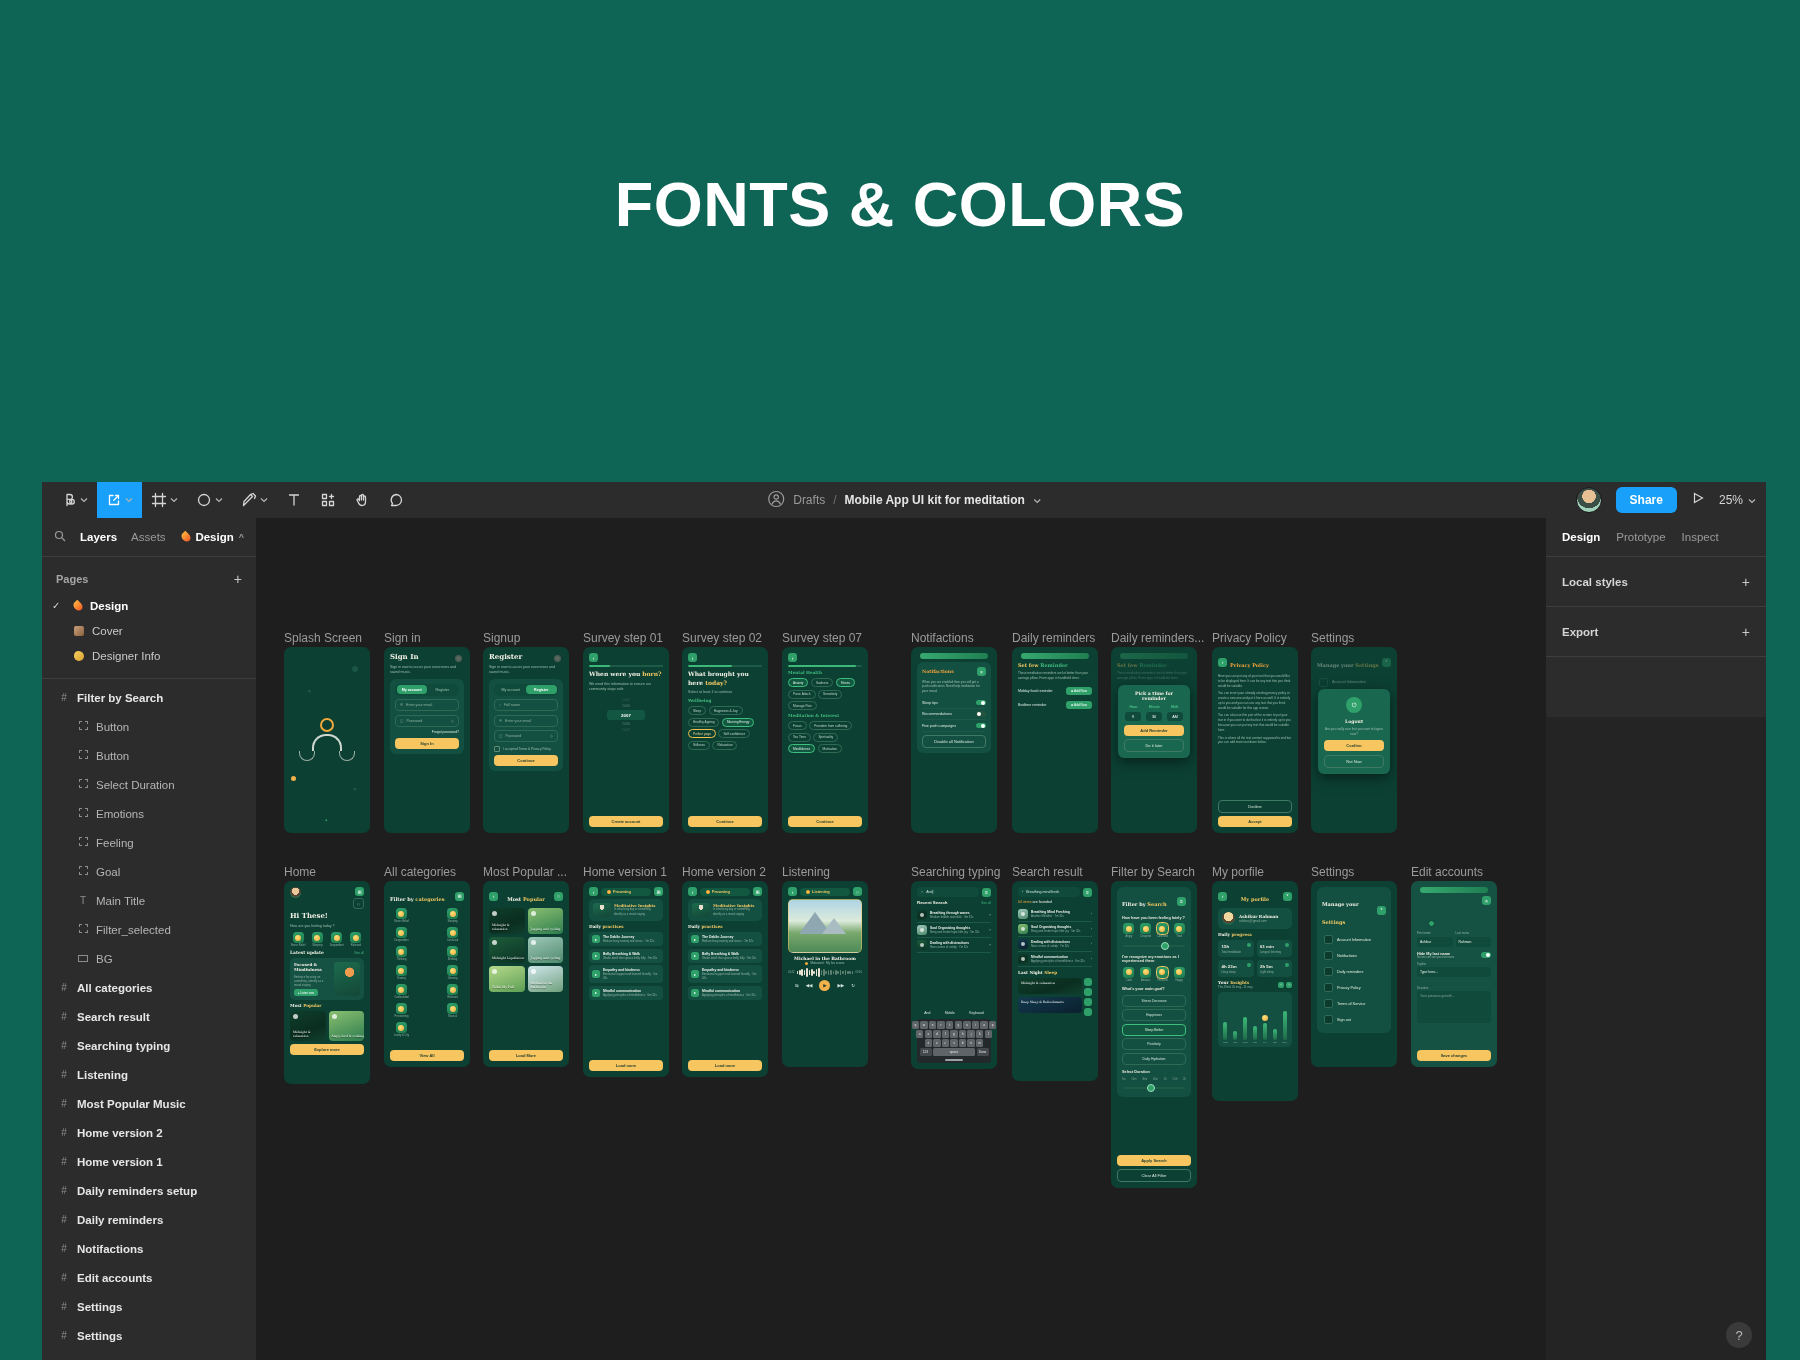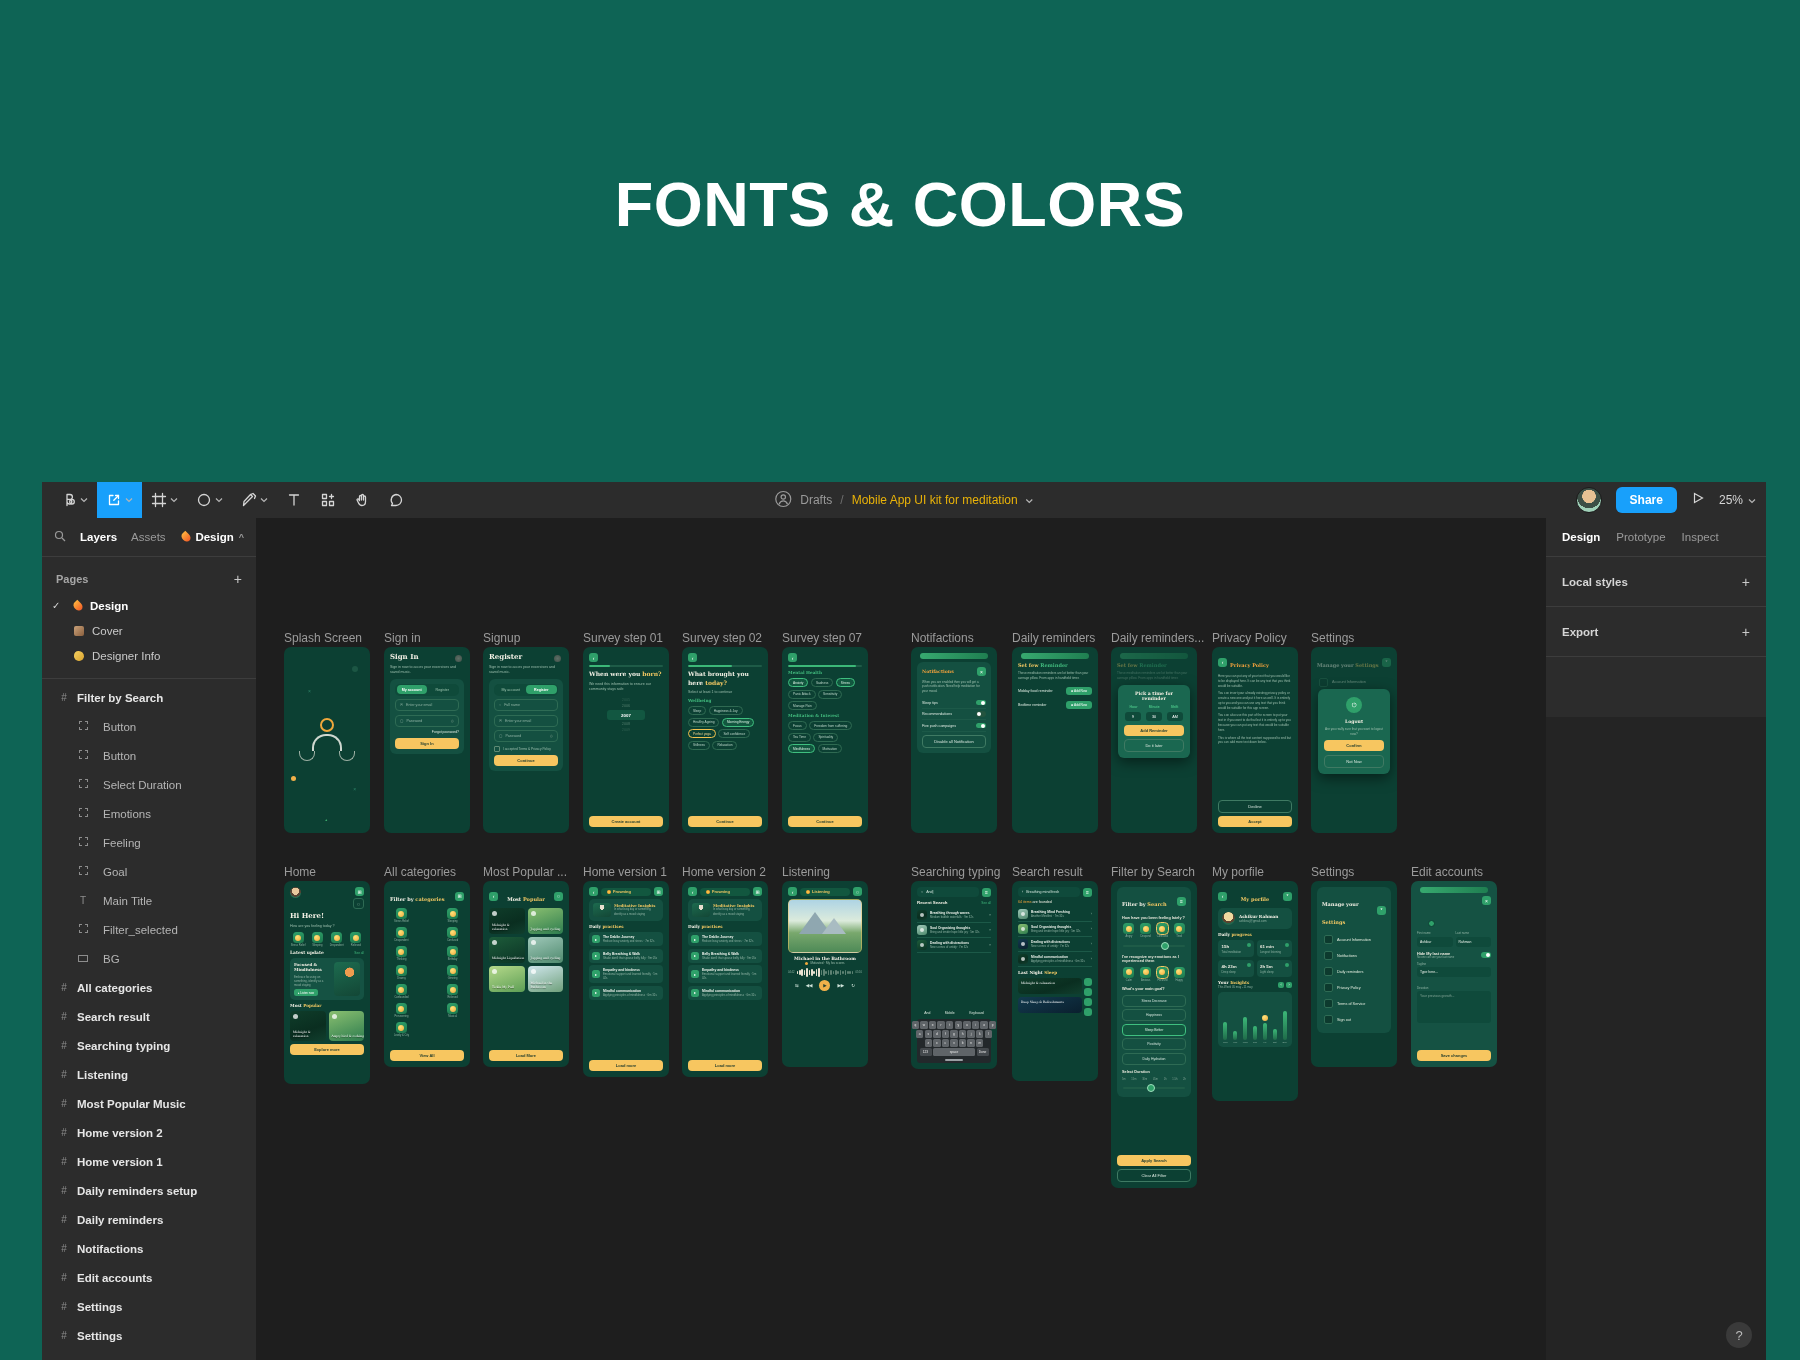--- a/index.html
+++ b/index.html
@@ -10,21 +10,21 @@
     font-weight:800;font-size:63px;line-height:1.16;letter-spacing:.5px;}
 
   
   .window{position:absolute;left:42px;top:482px;width:1724px;height:878px;background:#1e1e1e;}
   .toolbar{position:absolute;left:0;top:0;width:100%;height:36px;background:#2c2c2c;display:flex;align-items:center;}
   .tools{display:flex;align-items:center;height:36px;padding-left:10px;}
   .tool{display:flex;align-items:center;gap:3px;height:36px;padding:0 9px;color:#d5d5d5;}
   .tool svg{display:block;}
   .tool.active{background:#18a0fb;color:#fff;}
   .crumb{position:absolute;left:50%;top:0;transform:translateX(-50%);height:36px;display:flex;align-items:center;gap:8px;font-size:12px;}
-  .crumb .sec{color:#9a9a9a;} .crumb .sep{color:#6f6f6f;} .crumb .ttl{color:#eab308;}
+  .crumb .sec{color:#9a9a9a;} .crumb .sep{color:#6f6f6f;} .crumb .ttl{color:#e5e5e5;font-weight:bold;}
   .tb-right{position:absolute;right:10px;top:0;height:36px;display:flex;align-items:center;gap:14px;}
   .avatar{width:24px;height:24px;border-radius:50%;background:radial-gradient(circle at 50% 35%,#e7c193 0 34%,#3c4f46 35% 60%,#9fd0b8 61%);border:1px solid #1b1b1b;}
   .share-btn{background:#18a0fb;color:#fff;font-size:12px;font-weight:600;border-radius:6px;padding:6px 14px;}
   .zoom-ctl{display:flex;align-items:center;gap:5px;color:#d5d5d5;font-size:12px;}
 
   
   .sidebar{position:absolute;left:0;top:36px;bottom:0;width:214px;background:#2c2c2c;color:#c9c9c9;font-size:11.5px;}
   .sb-tabs{height:38px;border-bottom:1px solid #3d3d3d;display:flex;align-items:center;padding:0 12px;gap:14px;}
   .sb-tabs .t-act{color:#fff;font-weight:700;}
   .sb-tabs .t-idle{color:#9a9a9a;}
@@ -40,21 +40,21 @@
   .pg-ic{width:10px;height:10px;border-radius:2px;}
   .pg-cover{background:linear-gradient(135deg,#caa27a,#8a5f3d);}
   .pg-designer{background:linear-gradient(135deg,#f5d061,#d9a32e);border-radius:45% 55% 50% 50%;}
   .sb-div{height:1px;background:#3d3d3d;margin:10px 0 4px;}
   .layer-row{height:29px;display:flex;align-items:center;gap:7px;}
   .layer-row .ic{width:12px;text-align:center;color:#8d8d8d;font-size:10px;flex:none;}
   .ic-comp{width:7px;height:7px;border:1px dashed #8d8d8d;display:inline-block;}
   .ic-rect{width:8px;height:5px;border:1px solid #8d8d8d;display:inline-block;}
   .layer-row.top{padding-left:16px;} .layer-row.child{padding-left:35px;}
   .layer-row.top .lbl{color:#e6e6e6;font-weight:700;}
-  .layer-row.child .lbl{color:#b5b5b5;margin-left:7px;}
+  .layer-row.child .lbl{color:#b5b5b5;}
 
   
   .inspector{position:absolute;right:0;top:36px;bottom:0;width:220px;background:#2c2c2c;color:#c9c9c9;font-size:11.5px;}
   .in-tabs{height:38px;border-bottom:1px solid #3d3d3d;display:flex;align-items:center;gap:16px;padding:0 16px;}
   .in-tabs .t-act{color:#fff;font-weight:700;}
   .in-tabs .t-idle{color:#9a9a9a;}
   .in-sec{border-bottom:1px solid #3d3d3d;padding:12px 16px;}
   .in-sec .hd{color:#fff;font-weight:700;}
   .bg-row{display:flex;align-items:center;margin-top:12px;}
   .swatch{width:14px;height:14px;background:#1a1a1a;border:1px solid #555;margin-right:8px;}
@@ -739,21 +739,21 @@
         <div class="flabel" style="left: 28px; top: 347px;">Home</div>
         <div class="frame" style="left: 28px; top: 363px; width: 86px; height: 203px;">
           <div class="ph-body">
             <div class="homehead">
               <span class="hh-av"></span>
               <div class="hh-btns">
                 <span class="ic-sq">⊞</span>
                 <span class="ic-sq ic-ghost">○</span>
               </div>
             </div>
-            <div class="ph-h" style="font-size: 7px;"><span class="c-w serif">Hi Here!</span></div>
+            <div class="ph-h" style="font-size: 7px;"><span class="c-w serif">Hi These!</span></div>
             <div class="ph-sub">How are you feeling today ?</div>
             <div class="moodrow">
               <div class="mood">
                 <div class="tile">
                   <span class="face"></span>
                 </div>
                 <div class="ml">Stress Relief</div>
               </div>
               <div class="mood">
                 <div class="tile">

